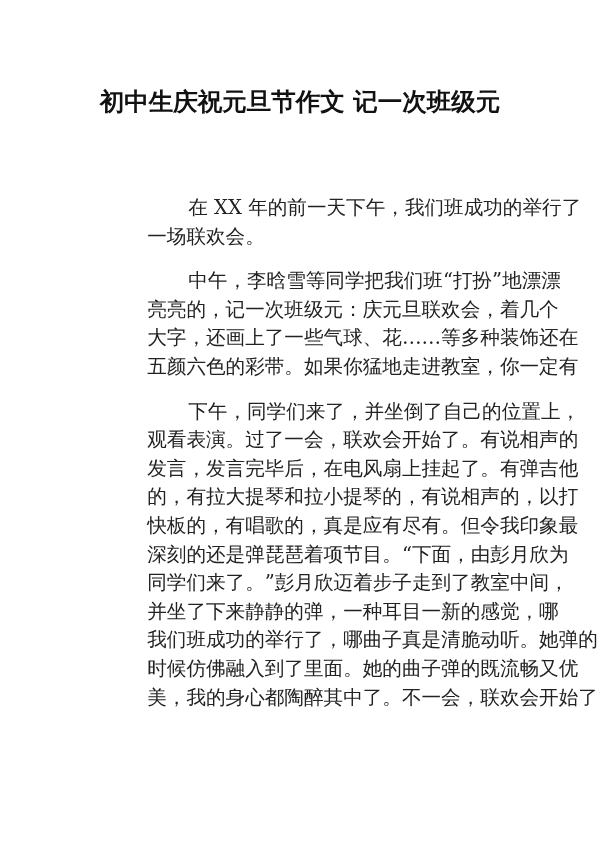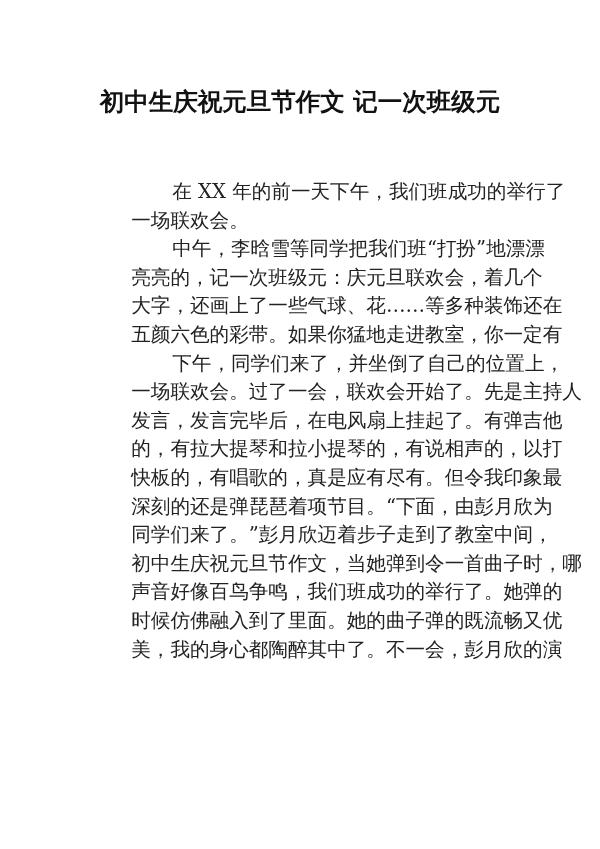--- a/index.html
+++ b/index.html
@@ -9,21 +9,21 @@
       position: absolute; left: 60px; top: 78px; width: 480px;
       text-align: center;
       font-family: "DejaVu Sans", "Liberation Sans", sans-serif;
       font-weight: bold; font-size: 24.5px; line-height: 32px; color: #111; margin-top: 8px;
     }
     .body {
       position: absolute; left: 92px; top: 178px; width: 410px;
       font-family: "DejaVu Serif", "Liberation Serif", serif;
       font-size: 19.6px; line-height: 28.6px; color: #222;
     }
-    .para { margin: 0; text-indent: 2em; text-align: justify; }
+    .para { margin: 16px; text-indent: 2em; text-align: justify; }
     .line { display: block; white-space: nowrap; }
     .line.first { padding-left: 41px; }
   </style>
 </head>
 <body>
 
 <div class="page">
   <div class="title">
     <span class="line">初中生庆祝元旦节作文  记一次班级元</span>
   </div>
@@ -34,25 +34,25 @@
       <span class="line">一场联欢会。</span>
     </div>
     <div class="para">
       <span class="line first">中午，李晗雪等同学把我们班“打扮”地漂漂</span>
       <span class="line">亮亮的，记一次班级元：庆元旦联欢会，着几个</span>
       <span class="line">大字，还画上了一些气球、花……等多种装饰还在</span>
       <span class="line">五颜六色的彩带。如果你猛地走进教室，你一定有</span>
     </div>
     <div class="para">
       <span class="line first">下午，同学们来了，并坐倒了自己的位置上，</span>
-      <span class="line">一场联欢会。过了一会，联欢会开始了。先是主持人</span>
+      <span class="line">观看表演。过了一会，联欢会开始了。有说相声的</span>
       <span class="line">发言，发言完毕后，在电风扇上挂起了。有弹吉他</span>
       <span class="line">的，有拉大提琴和拉小提琴的，有说相声的，以打</span>
       <span class="line">快板的，有唱歌的，真是应有尽有。但令我印象最</span>
       <span class="line">深刻的还是弹琵琶着项节目。“下面，由彭月欣为</span>
       <span class="line">同学们来了。”彭月欣迈着步子走到了教室中间，</span>
-      <span class="line">初中生庆祝元旦节作文，当她弹到令一首曲子时，哪</span>
-      <span class="line">声音好像百鸟争鸣，我们班成功的举行了。她弹的</span>
+      <span class="line">并坐了下来静静的弹，一种耳目一新的感觉，哪</span>
+      <span class="line">我们班成功的举行了，哪曲子真是清脆动听。她弹的</span>
       <span class="line">时候仿佛融入到了里面。她的曲子弹的既流畅又优</span>
-      <span class="line">美，我的身心都陶醉其中了。不一会，彭月欣的演</span>
+      <span class="line">美，我的身心都陶醉其中了。不一会，联欢会开始了</span>
     </div>
   </div>
 </div>
 
 </body></html>

